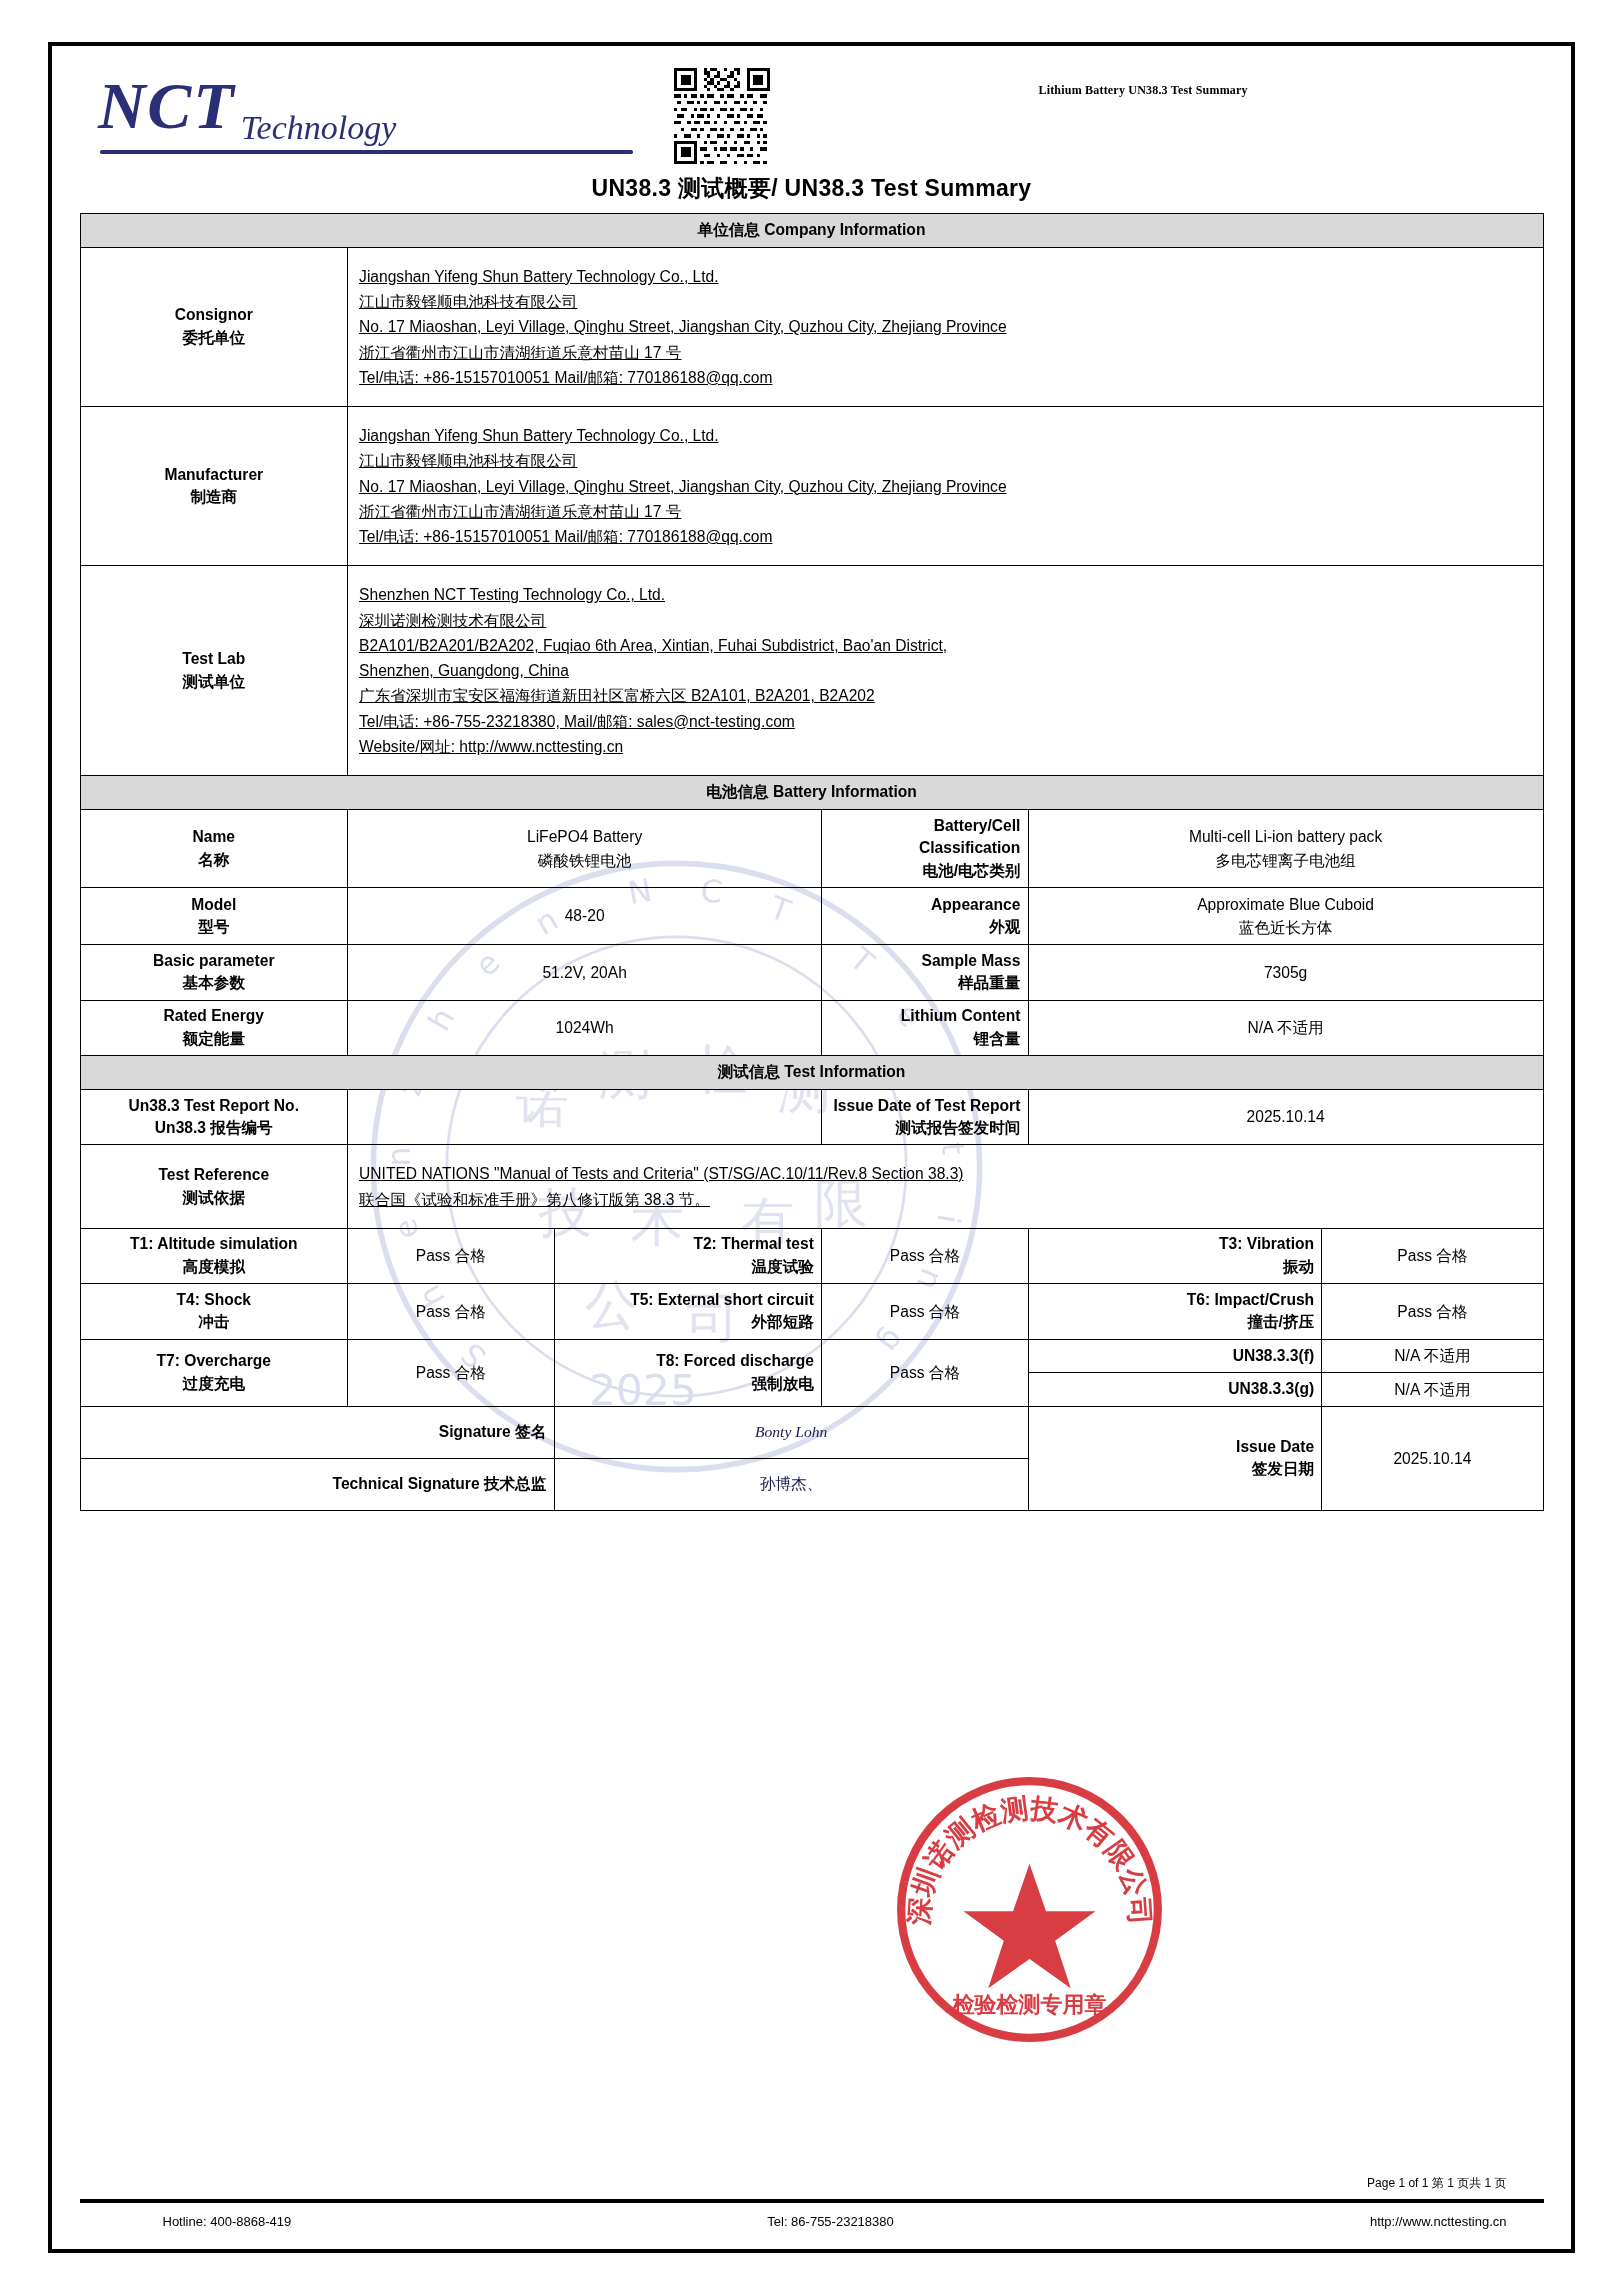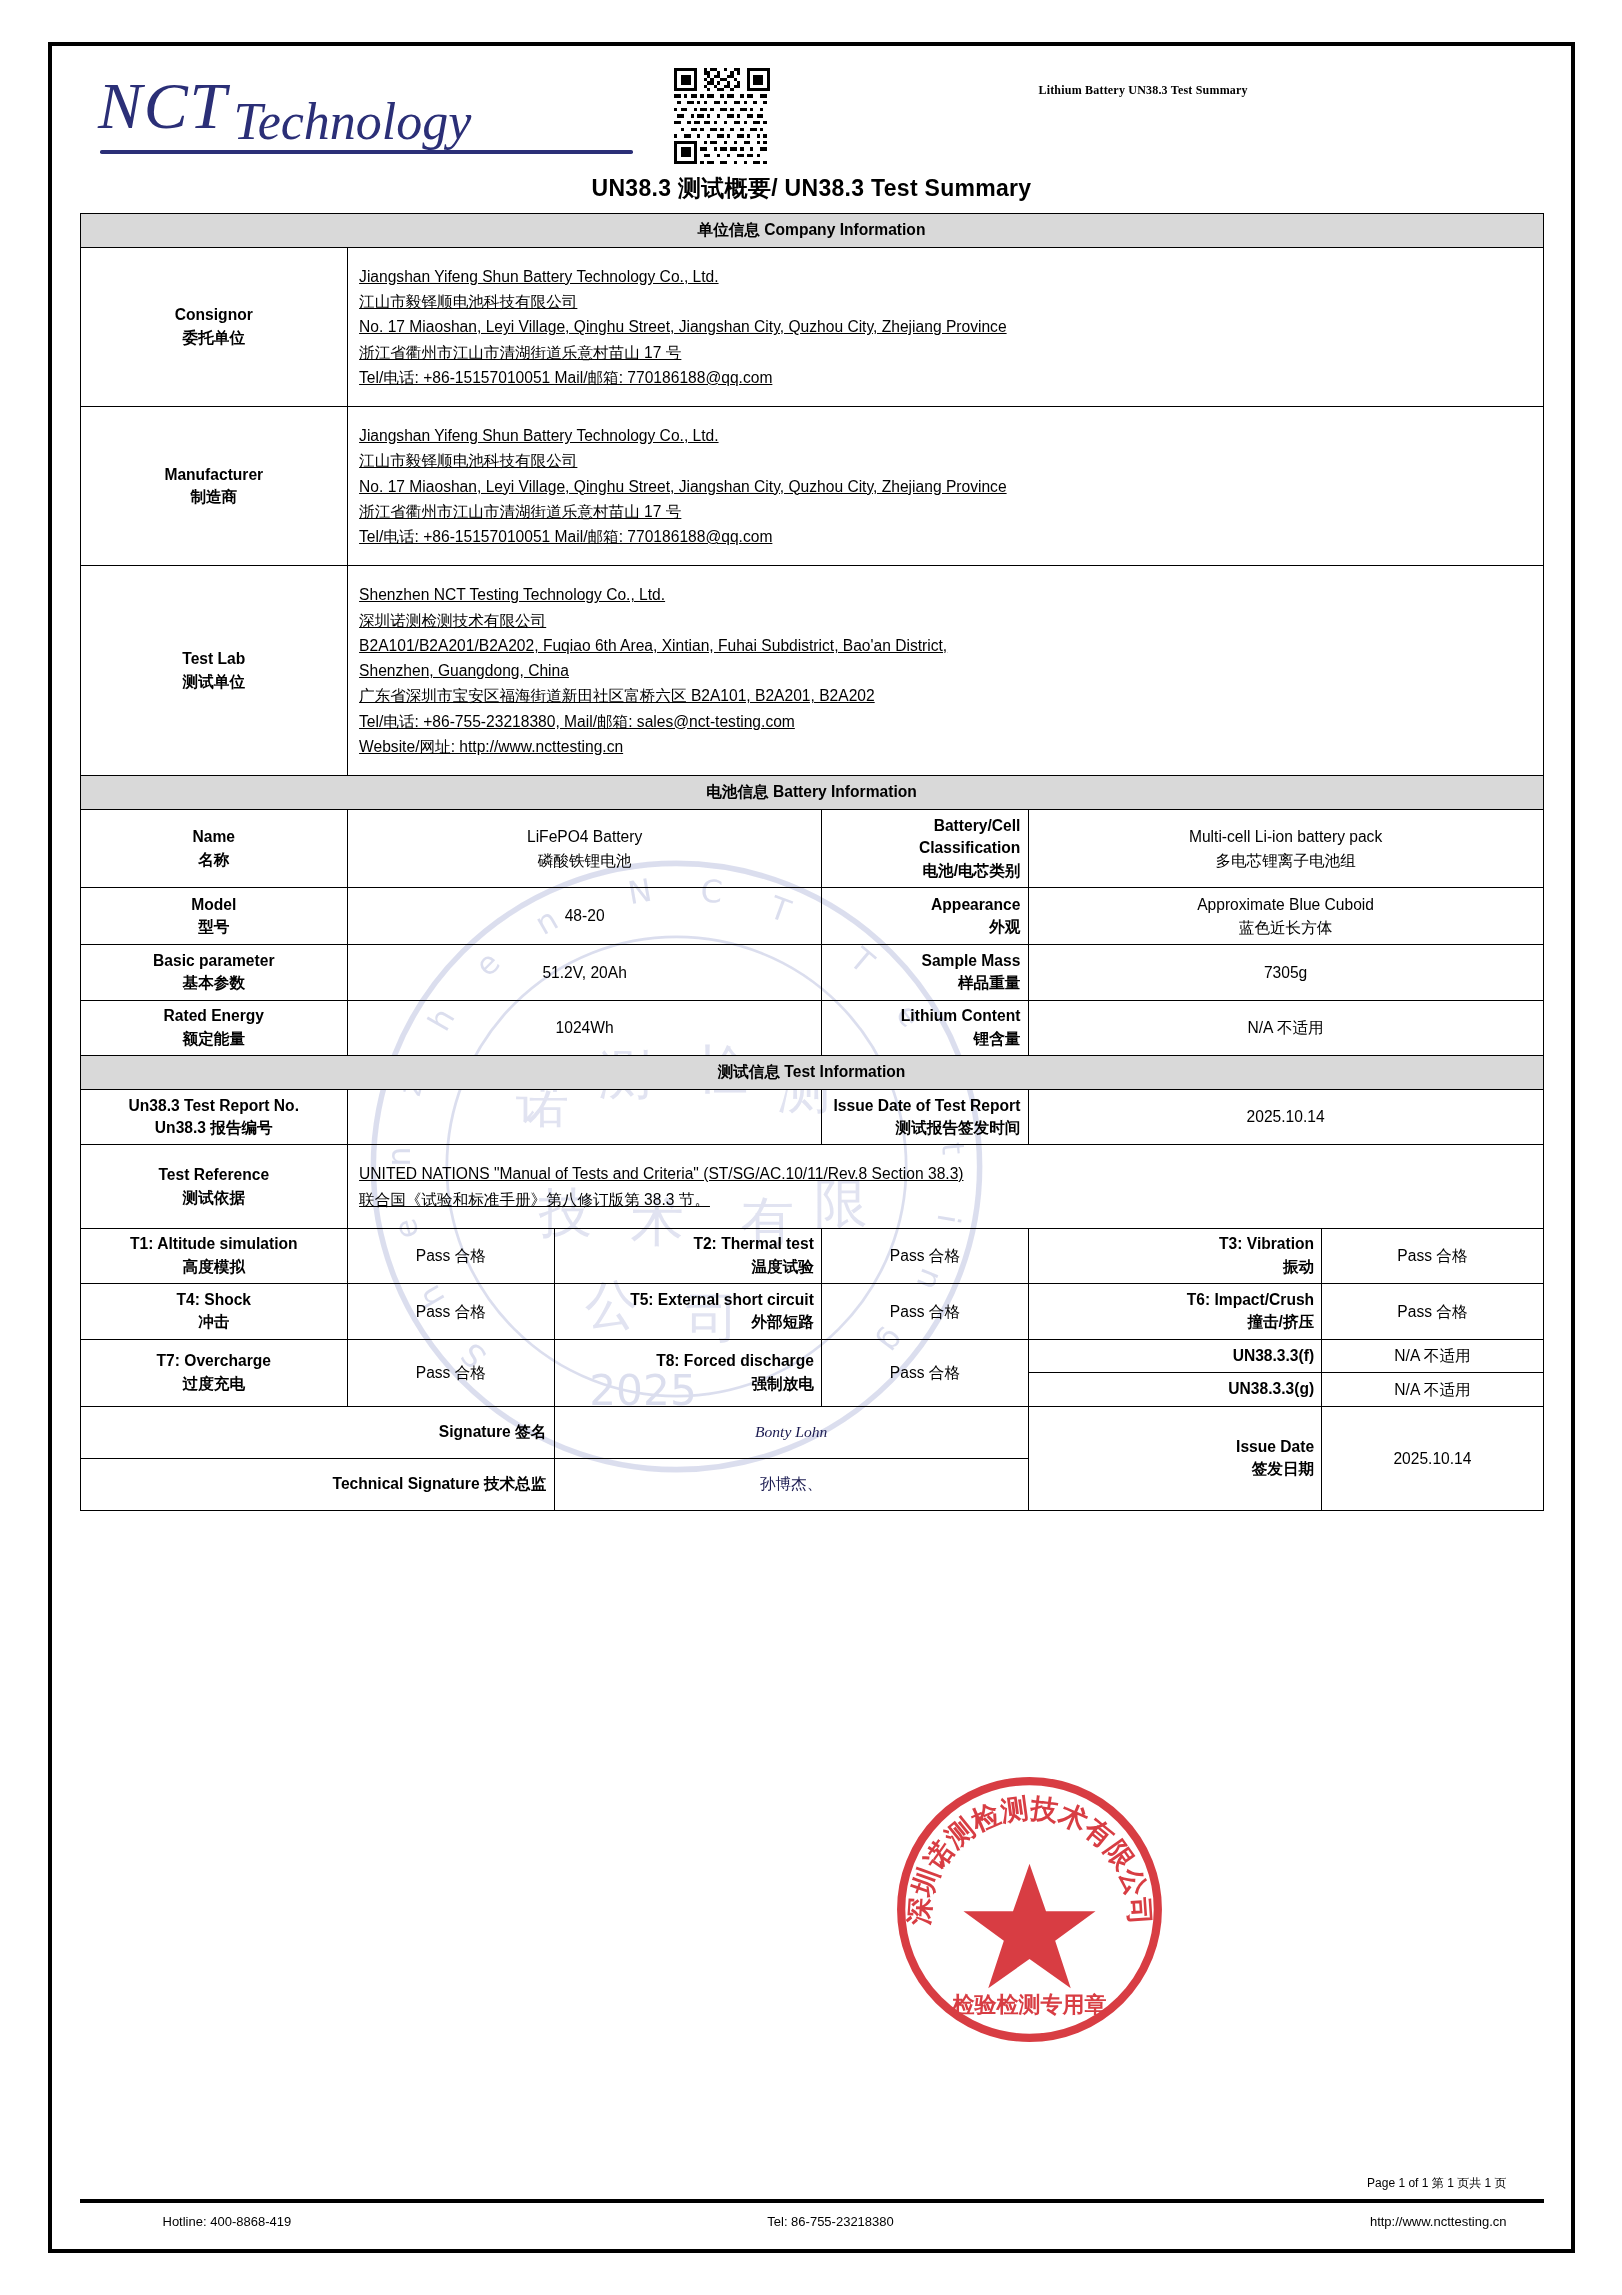--- a/index.html
+++ b/index.html
@@ -49,30 +49,30 @@
   }
   .logo {
     width: 569px;
     padding-left: 18.4px;
     padding-top: 7.3px;
     position: relative;
   }
   .logo-nct {
     font-family: "Liberation Serif", serif;
     font-size: 66px;
-    font-weight: normal;
+    font-weight: bold;
     font-style: italic;
     color: #2b2f77;
     letter-spacing: 1.8px;
     line-height: 1;
     display: inline-block;
   }
   .logo-tech {
     font-family: "Liberation Serif", serif;
-    font-size: 52px;
+    font-size: 34px;
     font-style: italic;
     color: #2b2f77;
     line-height: 1;
     display: inline-block;
     margin-left: 5.5px;
     transform: translateY(11px);
   }
   .logo-underline {
     position: absolute;
     left: 20px;

